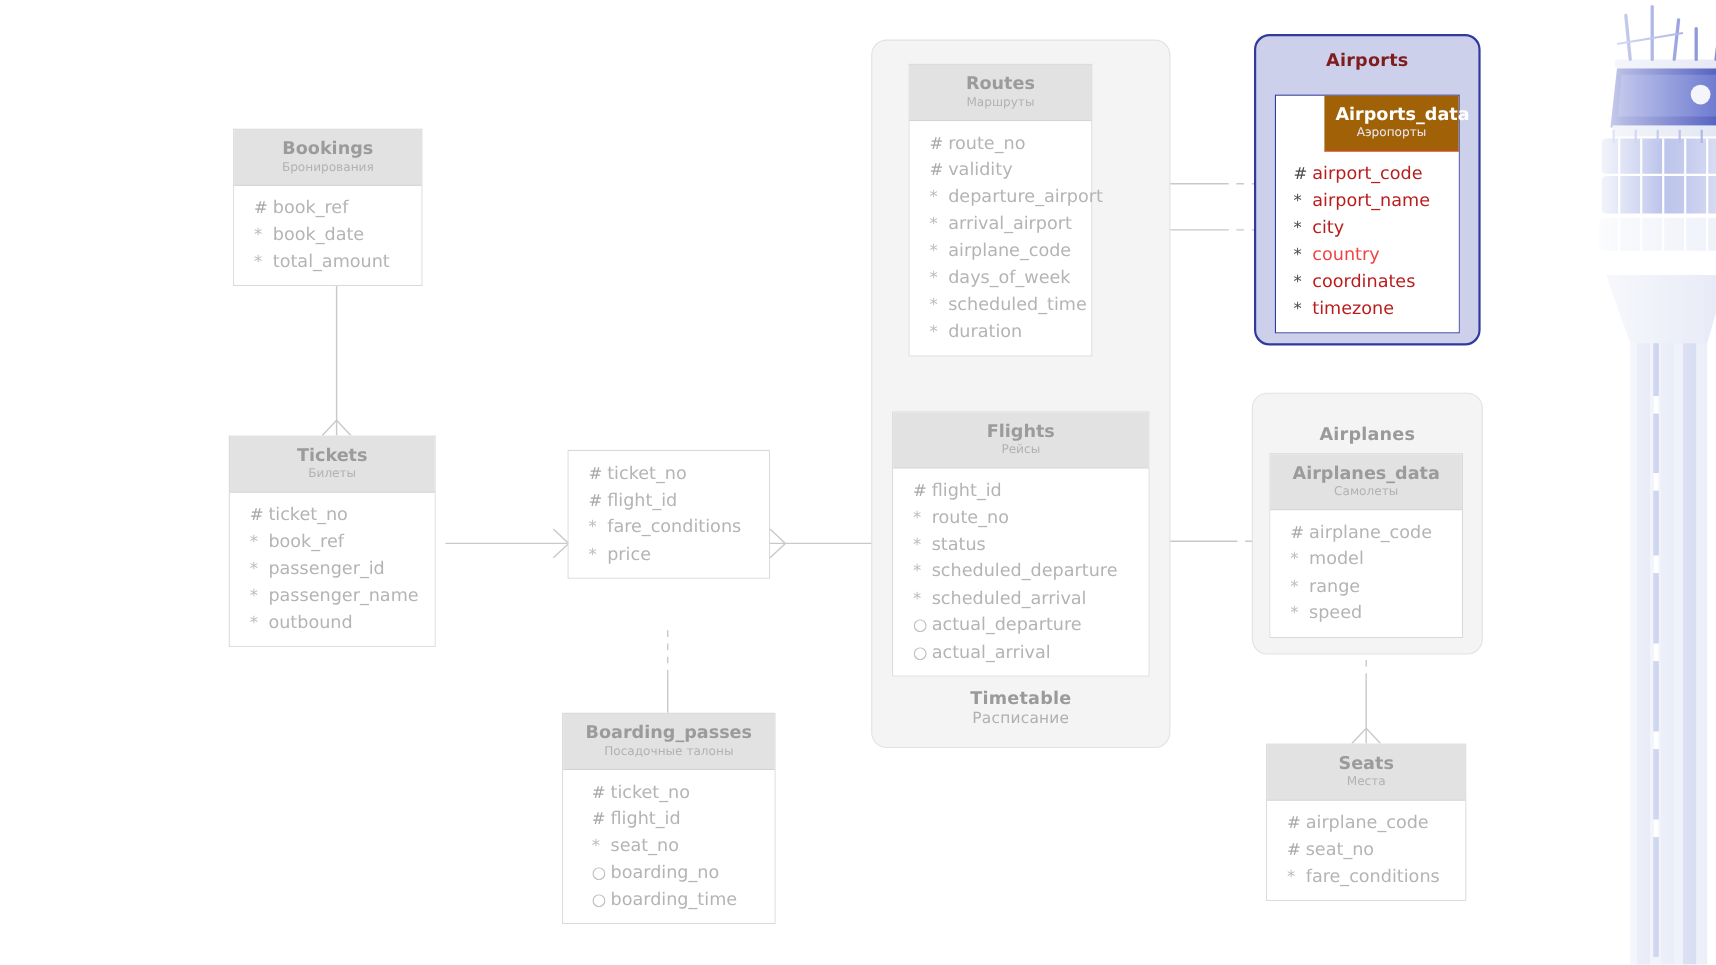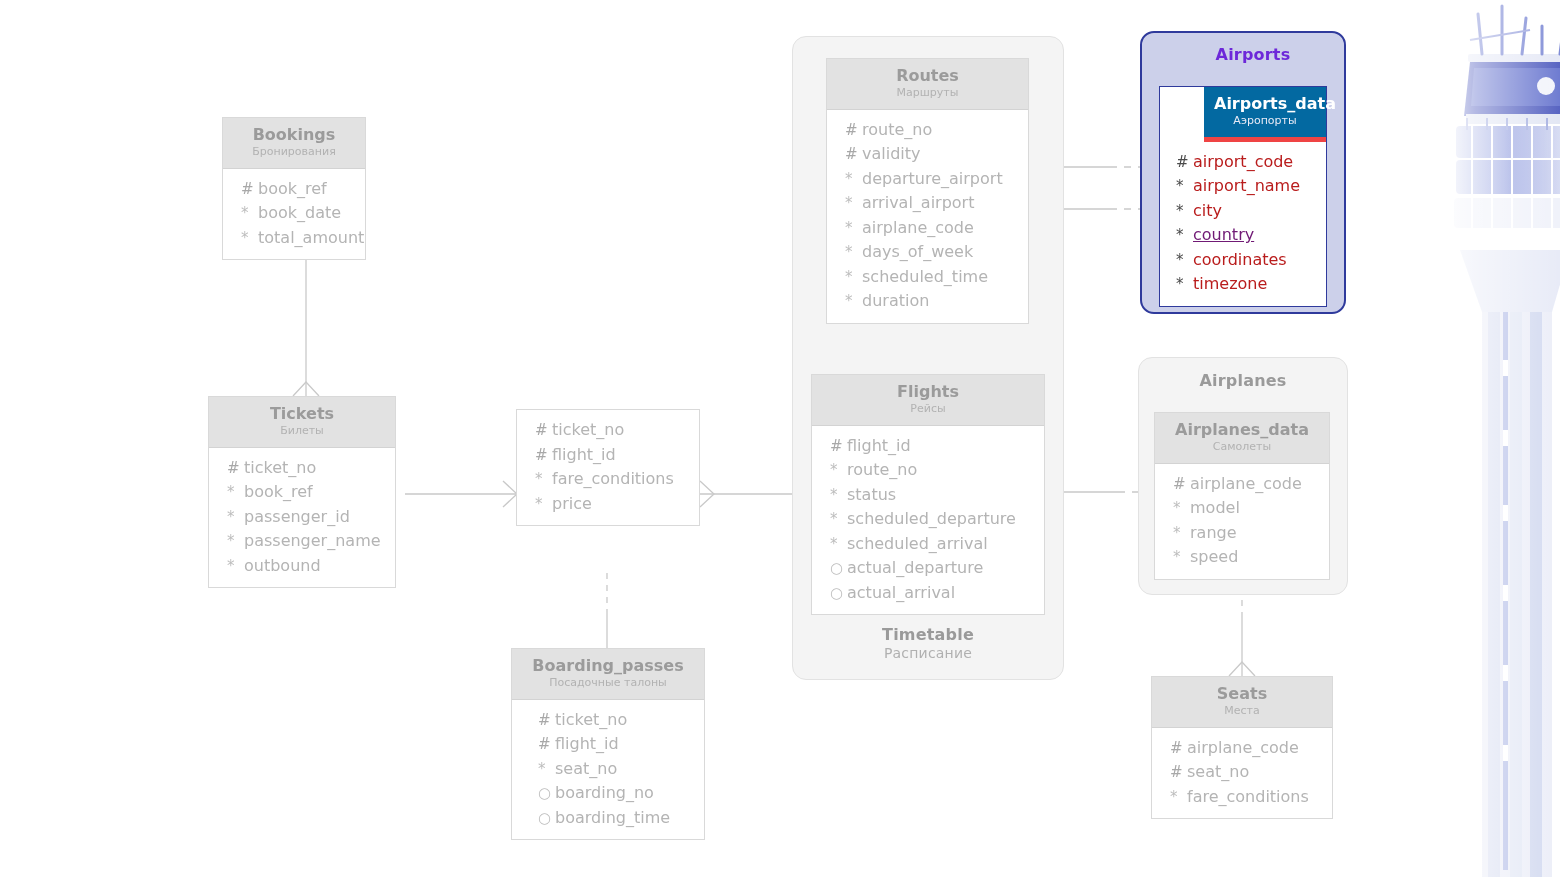--- a/index.html
+++ b/index.html
@@ -63,22 +63,21 @@
     letter-spacing: .2px;
   }
   .group-label .sub {
     display: block;
     font-weight: normal;
     font-size: 14px;
     color: #b0b0b0;
     margin-top: 1px;
   }
   .group-label.dark {
-    color: #6d28d9;
-    padding-left: 10px;
+    color: #7f1d1d;
   }
 
   
   .entity {
     position: absolute;
     box-sizing: border-box;
     border: 1px solid #d9d9d9;
     background: #ffffff;
   }
   .entity .ent-head {
@@ -118,30 +117,30 @@
     color: #bdbdbd;
   }
   .attr .mark.pk { color: #a8a8a8; }
   .attr .name { color: #b4b4b4; }
 
   
   .entity.emph {
     border: 1px solid #2f3a9c;
   }
   .entity.emph .ent-head {
-    background: #0369a1;
-    border-bottom: 5px solid #ef4444;
+    background: #a16207;
+    border-bottom: 1px solid #ef4444;
     margin-left: 44px;
   }
   .entity.emph .ent-title { color: #ffffff; }
   .entity.emph .ent-sub   { color: #e8eaf6; }
   .entity.emph .attr            { color: #1a1a1a; }
   .entity.emph .attr .mark      { color: #4a4a4a; }
   .entity.emph .attr .name      { color: #b91c1c; }
-  .entity.emph .attr.accent .name { color: #701a75; text-decoration: underline; }
+  .entity.emph .attr.accent .name { color: #ef4444; }
   .entity.emph .attr.accent .mark { color: #4a4a4a; }
 </style>
 </head>
 <body>
 
 <div id="canvas">
 
   <div id="tower-photo">
     <svg width="130" height="877" viewBox="0 0 130 877" xmlns="http://www.w3.org/2000/svg">
       <defs>
@@ -262,26 +261,26 @@
     </div>
   </div>
 
   <div class="group-box highlight" style="left:1140px; top:31px; width:206px; height:283px;">
     <div class="group-label dark" style="top:12px;">
       <span>Airports</span>
     </div>
   </div>
 
   <div class="group-box plain" style="left:1138px; top:357px; width:210px; height:238px;">
-    <div class="group-label" style="top:13px;">
+    <div class="group-label" style="top:27px;">
       <span>Airplanes</span>
     </div>
   </div>
 
-  <div class="entity" style="left:222px; top:117px; width:144px;">
+  <div class="entity" style="left:212px; top:117px; width:172px;">
     <div class="ent-head">
       <div class="ent-title">Bookings</div>
       <div class="ent-sub">Бронирования</div>
     </div>
     <div class="ent-body">
       <div class="attr">
         <span class="mark pk">#</span>
         <span class="name">book_ref</span>
       </div>
       <div class="attr">
@@ -367,21 +366,21 @@
         <span class="mark">○</span>
         <span class="name">boarding_no</span>
       </div>
       <div class="attr">
         <span class="mark">○</span>
         <span class="name">boarding_time</span>
       </div>
     </div>
   </div>
 
-  <div class="entity" style="left:826px; top:58px; width:203px;">
+  <div class="entity" style="left:826px; top:58px; width:167px;">
     <div class="ent-head">
       <div class="ent-title">Routes</div>
       <div class="ent-sub">Маршруты</div>
     </div>
     <div class="ent-body">
       <div class="attr">
         <span class="mark pk">#</span>
         <span class="name">route_no</span>
       </div>
       <div class="attr">

